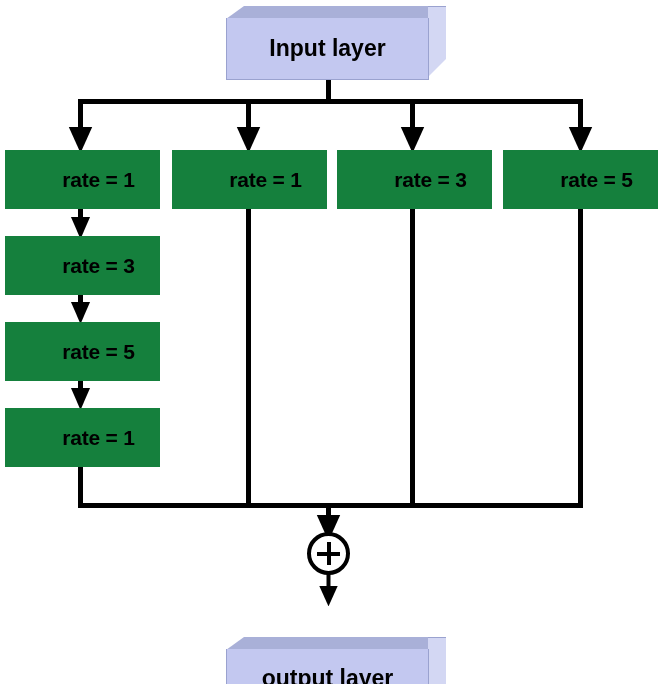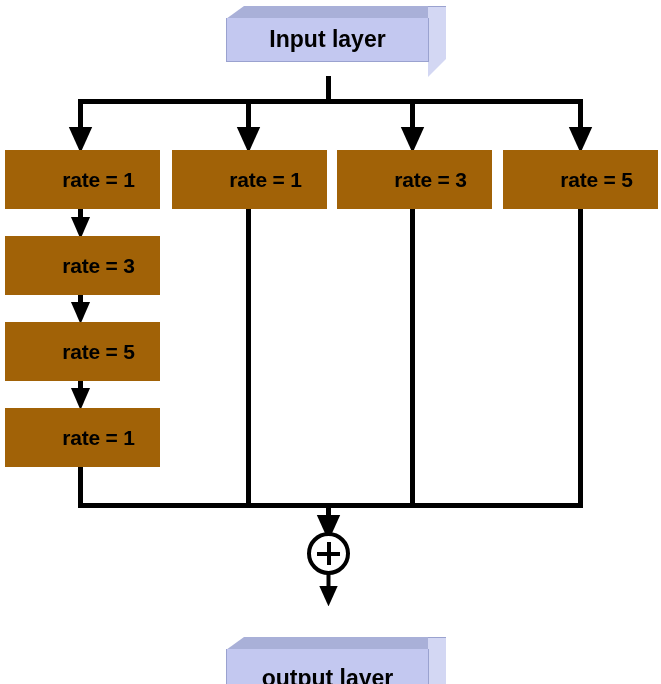--- a/index.html
+++ b/index.html
@@ -32,21 +32,21 @@
     display: flex;
     align-items: center;
     justify-content: center;
     color: #000000;
     font-weight: bold;
     letter-spacing: -0.2px;
     white-space: nowrap;
     z-index: 3;
   }
   .flat-box {
-    background: #a16207;
+    background: #15803d;
     padding-left: 32px;
   }
   .flat-box .node-label {
     font-size: 21px;
     line-height: 1;
   }
   
   .box3d {
     position: absolute;
     z-index: 3;
@@ -135,21 +135,21 @@
     <path d="M 328.5 505 L 328.5 528" stroke="#000000" stroke-width="5" fill="none" marker-end="url(#arrowBig)"></path>
 
     <path d="M 328.5 573 L 328.5 596" stroke="#000000" stroke-width="4" fill="none" marker-end="url(#arrowBig)"></path>
   </svg>
 
   <div class="box3d" style="left:226px; top:6px; width:220px; height:71px;">
     <div class="face-top" style="left:0px; top:0px; width:220px; height:13px;
                 clip-path: polygon(18px 0px, 220px 0px, 202px 13px, 0px 13px);"></div>
     <div class="face-side" style="left:184px; top:0px; width:36px; height:71px;
                 clip-path: polygon(18px 0px, 36px 0px, 36px 53px, 18px 71px);"></div>
-    <div class="face-front" style="left:0px; top:12px; width:203px; height:44px;">
+    <div class="face-front" style="left:0px; top:12px; width:203px; height:62px;">
       <span class="node-label">Input layer</span>
     </div>
   </div>
 
   <div class="node-box flat-box" style="left:5px; top:150px; width:155px; height:59px;">
     <span class="node-label">rate = 1</span>
   </div>
 
   <div class="node-box flat-box" style="left:172px; top:150px; width:155px; height:59px;">
     <span class="node-label">rate = 1</span>

